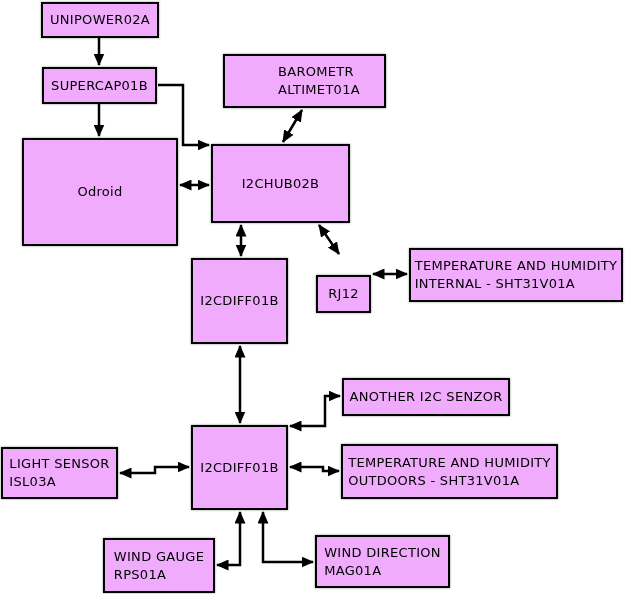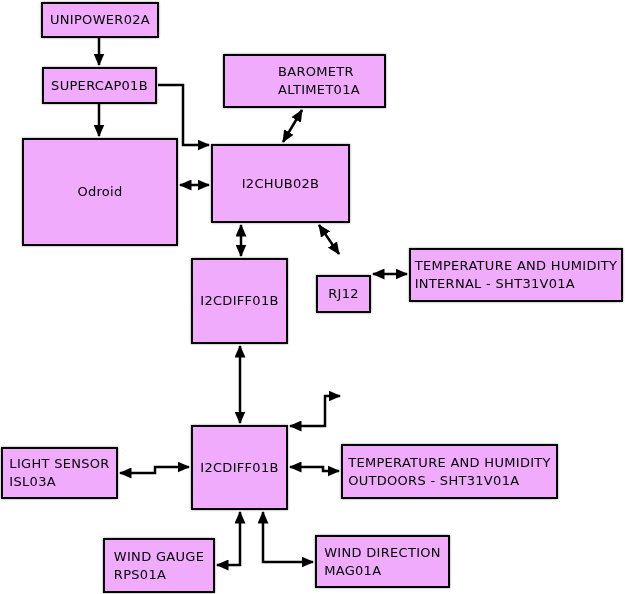--- a/index.html
+++ b/index.html
@@ -83,20 +83,21 @@
 
   <div class="node" style="left:211px; top:144px; width:139px; height:79px;">I2CHUB02B</div>
 
   <div class="node" style="left:316px; top:256px; width:55px; height:38px;margin-top:19px;">RJ12</div>
 
   <div class="node" style="left:409px; top:248px; width:214px; height:54px;">TEMPERATURE AND HUMIDITY
 INTERNAL - SHT31V01A</div>
 
   <div class="node" style="left:191px; top:258px; width:97px; height:86px;">I2CDIFF01B</div>
 
+  <div class="node" style="left:342px; top:378px; width:168px; height:38px;">ANOTHER I2C SENZOR</div>
 
   <div class="node" style="left:191px; top:425px; width:97px; height:85px;">I2CDIFF01B</div>
 
   <div class="node" style="left:1px; top:447px; width:117px; height:52px;">LIGHT SENSOR
 ISL03A</div>
 
   <div class="node" style="left:341px; top:444px; width:217px; height:55px;">TEMPERATURE AND HUMIDITY
 OUTDOORS - SHT31V01A</div>
 
   <div class="node" style="left:103px; top:538px; width:112px; height:55px;">WIND GAUGE

